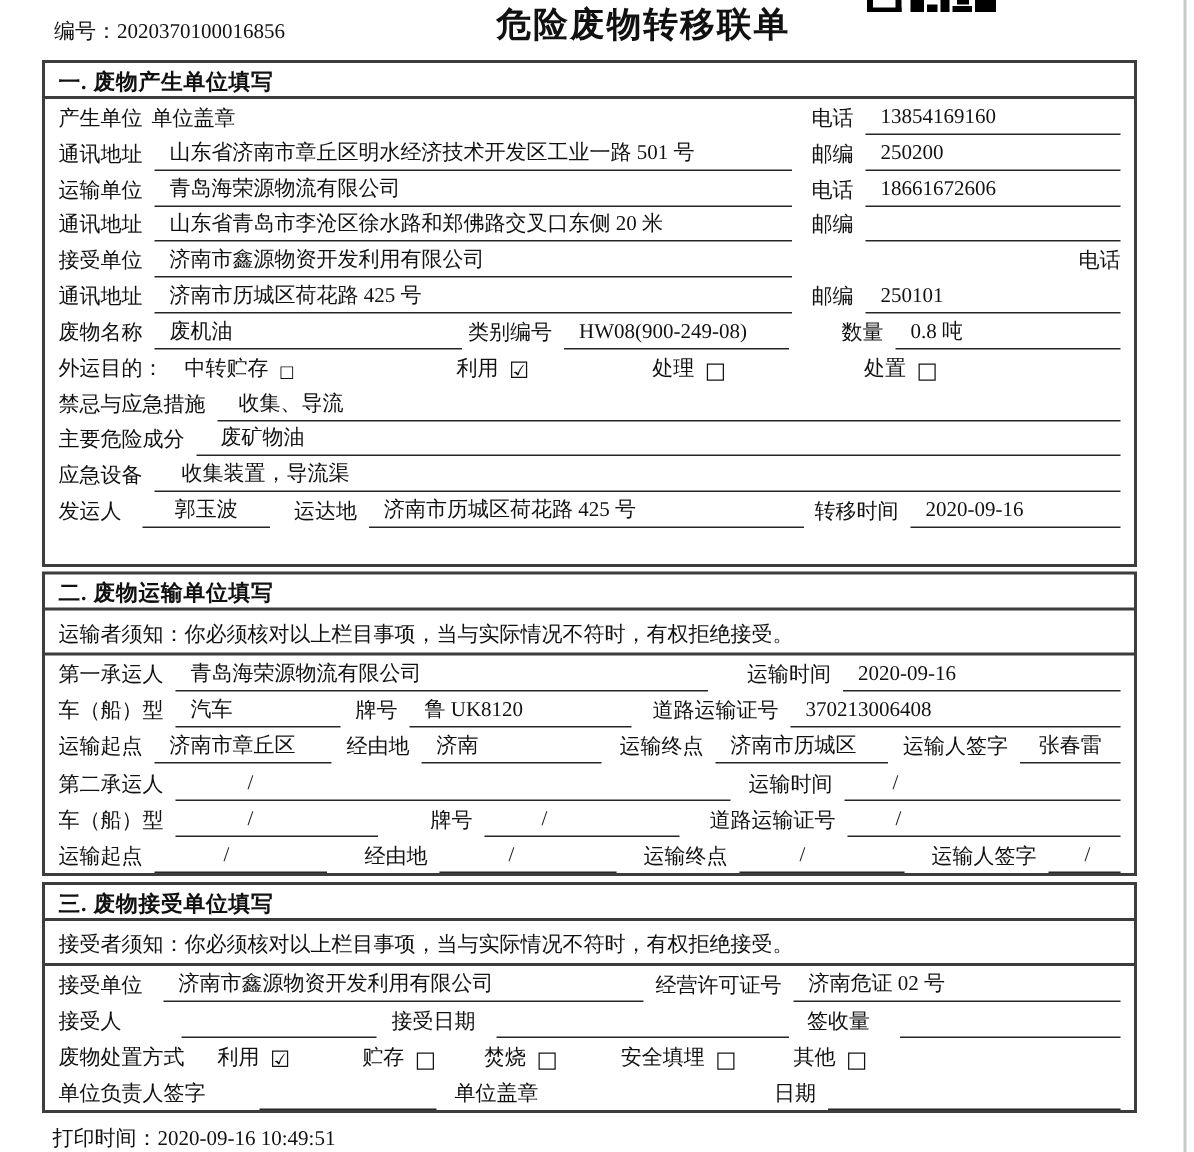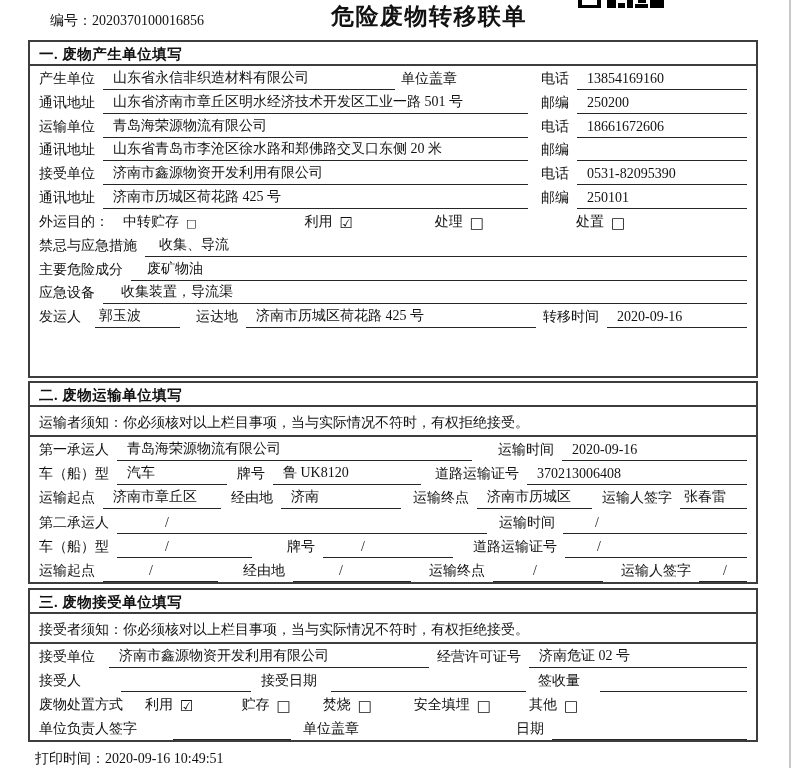--- a/index.html
+++ b/index.html
@@ -1,40 +1,40 @@
 <!DOCTYPE html>
 <html><head>
 <meta charset="utf-8">
 <style>
   html,body{margin:0;padding:0;background:#fff;}
   .page{position:relative;width:796px;height:768px;background:#fff;overflow:hidden;
         font-family:"Liberation Serif","DejaVu Serif",serif;color:#111;font-size:14px;}
   .edge-line{position:absolute;left:789px;top:0;width:2px;height:768px;background:#c9c9c9;}
   
   .hdr{position:relative;height:40px;}
-  .serial{position:absolute;left:50px;top:12px;white-space:nowrap;}
+  .serial{position:absolute;left:36px;top:12px;white-space:nowrap;}
   .doc-title{position:absolute;left:331px;top:1px;font-size:23px;font-weight:bold;letter-spacing:1.5px;white-space:nowrap;}
   .qr{position:absolute;left:578px;top:0;}
   
   .sec{box-sizing:border-box;margin-left:28px;width:730px;border:2px solid #3d3d3d;overflow:hidden;}
   .sec1{height:338px;}
   .sec2{height:203px;margin-top:3px;}
   .sec3{height:154px;margin-top:4px;}
   .shead{box-sizing:border-box;height:24px;font-weight:bold;font-size:14.5px;
          padding:3px 9px 0;border-bottom:2px solid #3d3d3d;letter-spacing:.5px;}
   .notice{box-sizing:border-box;height:30px;padding:7px 9px 0;border-bottom:2px solid #3d3d3d;}
   .r{display:flex;align-items:flex-end;padding:0 9px;box-sizing:border-box;}
   .sec1 .r{height:23.85px;}
   .sec2 .r{height:24.15px;}
   .sec3 .r{height:24px;}
   .lbl{white-space:nowrap;padding-bottom:2px;}
   .f{border-bottom:1.5px solid #262626;padding:0 4px 2px 10px;white-space:nowrap;
      box-sizing:border-box;margin-left:8px;overflow:hidden;}
   .fill{flex:1 1 auto;}
-  .ctr{padding-left:4px;}
+  .ctr{text-align:center;padding-left:4px;}
   .rt{margin-left:auto;}
   .cb{padding-bottom:2px;margin-left:7px;font-size:15px;line-height:1;
       font-family:"DejaVu Sans","Liberation Sans",sans-serif;}
   .cb.small{font-size:11px;padding-bottom:4px;}
   .foot{margin:8px 0 0 35px;white-space:nowrap;}
 </style>
 </head>
 <body>
 
 <div class="page">
@@ -56,21 +56,20 @@
           <rect x="72" y="0" width="14" height="8"></rect>
       </g>
     </svg>
   </div>
 
   <div class="sec sec1">
     <div class="shead">一. 废物产生单位填写</div>
 
     <div class="r">
       <span class="lbl">产生单位</span>
-      <span class="f" style="width:292px">山东省永信非织造材料有限公司</span>
       <span class="lbl" style="margin-left:6px">单位盖章</span>
       <span class="lbl rt">电话</span>
       <span class="f" style="width:170px">13854169160</span>
     </div>
 
     <div class="r">
       <span class="lbl">通讯地址</span>
       <span class="f" style="width:425px">山东省济南市章丘区明水经济技术开发区工业一路 501 号</span>
       <span class="lbl rt">邮编</span>
       <span class="f" style="width:170px">250200</span>
@@ -87,30 +86,37 @@
       <span class="lbl">通讯地址</span>
       <span class="f" style="width:425px">山东省青岛市李沧区徐水路和郑佛路交叉口东侧 20 米</span>
       <span class="lbl rt">邮编</span>
       <span class="f" style="width:170px"></span>
     </div>
 
     <div class="r">
       <span class="lbl">接受单位</span>
       <span class="f" style="width:425px">济南市鑫源物资开发利用有限公司</span>
       <span class="lbl rt">电话</span>
-      <span class="f" style="width:170px">0531-82095390</span>
     </div>
 
     <div class="r">
       <span class="lbl">通讯地址</span>
       <span class="f" style="width:425px">济南市历城区荷花路 425 号</span>
       <span class="lbl rt">邮编</span>
       <span class="f" style="width:170px">250101</span>
     </div>
 
+    <div class="r">
+      <span class="lbl">废物名称</span>
+      <span class="f" style="width:205px">废机油</span>
+      <span class="lbl" style="margin-left:4px">类别编号</span>
+      <span class="f" style="width:150px">HW08(900-249-08)</span>
+      <span class="lbl rt">数量</span>
+      <span class="f" style="width:150px">0.8 吨</span>
+    </div>
 
 
     <div class="r">
       <span class="lbl">外运目的：</span>
       <span class="lbl" style="margin-left:14px">中转贮存</span>
       <span class="cb small">□</span>
       <span class="lbl" style="margin-left:108px">利用</span>
       <span class="cb">☑</span>
       <span class="lbl" style="margin-left:82px">处理</span>
       <span class="cb">□</span>

